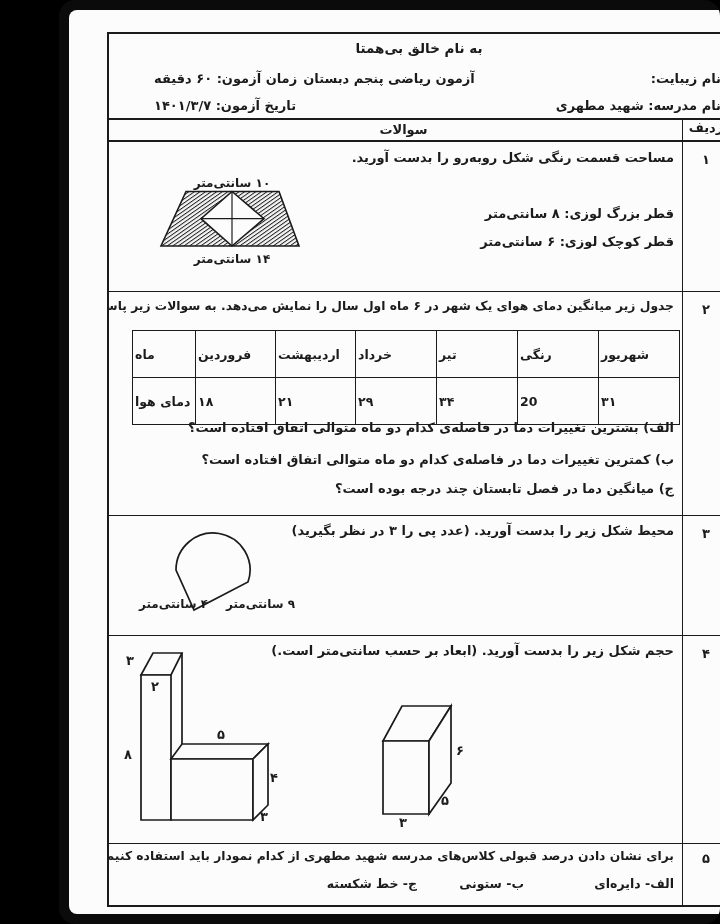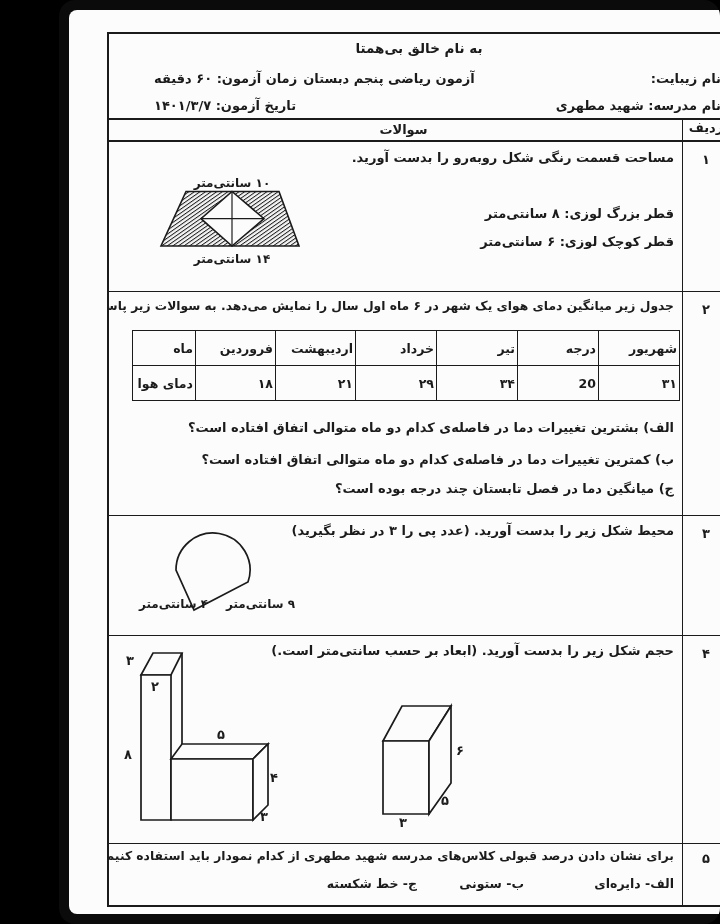--- a/index.html
+++ b/index.html
@@ -44,22 +44,22 @@
   .qline.tight { font-size:12.3px; }
   
   .q1-fig { position:absolute; top:34px; left:48px; width:150px; text-align:center; }
   .fig-cap { font-size:12px; white-space:nowrap; }
   
   .temp-table {
     position:absolute; top:38px; left:23px; direction:ltr;
     border-collapse:collapse; table-layout:fixed; width:547px;
   }
   .temp-table td {
-    border:1.5px solid #1b1b1b; height:28px; text-align:right;
-    font-size:12.5px; font-weight:700; padding:3px 2px; overflow:hidden; white-space:nowrap;
+    border:1.5px solid #1b1b1b; height:28px; text-align:left;
+    font-size:12.5px; font-weight:700; padding:9px 2px; overflow:hidden; white-space:nowrap;
   }
   
   .abs { position:absolute; }
   svg text { font-family:"DejaVu Sans", sans-serif; font-weight:700; fill:#1b1b1b; }
   .q5-opt { position:absolute; top:32px; white-space:nowrap; font-size:12.5px; }
 </style>
 </head>
 <body>
 
 <div class="frame">
@@ -119,21 +119,21 @@
                 <col style="width:81px">
                 <col style="width:81px">
             </colgroup>
             <tbody>
               <tr>
                 <td>ماه</td>
                 <td>فروردین</td>
                 <td>اردیبهشت</td>
                 <td>خرداد</td>
                 <td>تیر</td>
-                <td>درجه</td>
+                <td>رنگی</td>
                 <td>شهریور</td>
               </tr>
               <tr>
                 <td>دمای هوا</td>
                 <td>۱۸</td>
                 <td>۲۱</td>
                 <td>۲۹</td>
                 <td>۳۴</td>
                 <td>20</td>
                 <td>۳۱</td>

